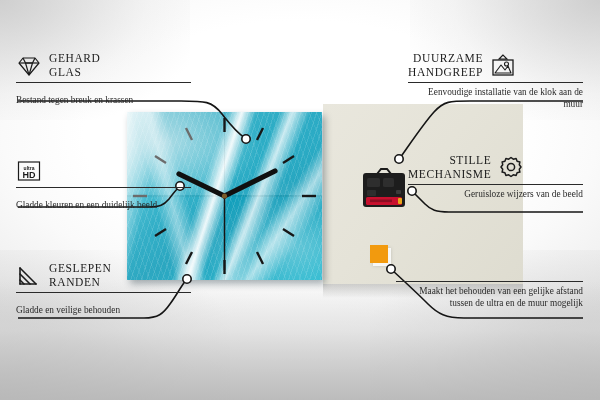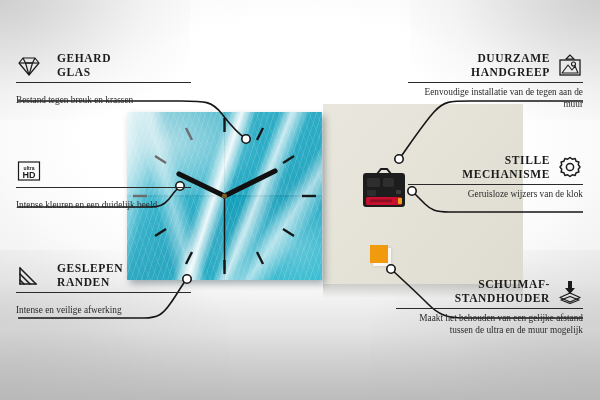--- a/index.html
+++ b/index.html
@@ -138,29 +138,28 @@
   .feature {
     position: absolute;
     width: 175px;
   }
   .feature .head {
     display: flex;
     align-items: center;
     gap: 7px;
   }
   .feature.left .head { justify-content: flex-start; }
-  .feature.right .head { justify-content: flex-end; }
+  .feature.right .head { justify-content: flex-start; }
   .feature .title {
     font-size: 11.5px;
-    font-weight: bold;
+    font-weight: normal;
     letter-spacing: 0.6px;
     line-height: 13.5px;
     color: #1b1b1b;
     text-transform: uppercase;
-    margin-left: 8px;
   }
   .feature.left .title { text-align: left; }
   .feature.right .title { text-align: right; }
   .feature .rule {
     height: 0;
     border-top: 1.3px solid #2a2a2a;
     margin-top: 3px;
     margin-bottom: 4px;
   }
   .feature .desc {
@@ -294,80 +293,70 @@
     <div class="head">
       <span class="ico">
         <svg viewBox="0 0 26 26">
           <rect x="2.5" y="4" width="21" height="18" fill="none" stroke="#1b1b1b" stroke-width="1.2"></rect>
           <text x="13" y="12" font-family="Liberation Sans, sans-serif" font-size="5" font-weight="bold" text-anchor="middle" fill="#1b1b1b">ultra</text>
           <text x="13" y="20" font-family="Liberation Sans, sans-serif" font-size="9" font-weight="bold" text-anchor="middle" fill="#1b1b1b">HD</text>
         </svg>
       </span>
     </div>
     <div class="rule"></div>
-    <div class="desc">Intense kleuren en een duidelijk beeld</div>
+    <div class="desc">Gladde kleuren en een duidelijk beeld</div>
   </div>
 
   <div class="feature left" id="f-randen">
     <div class="head">
       <span class="ico">
         <svg viewBox="0 0 26 26">
           <g stroke="#1b1b1b" stroke-width="1.6" stroke-linecap="round">
             <line x1="4" y1="5" x2="20" y2="21"></line>
             <line x1="4" y1="11" x2="14" y2="21"></line>
             <line x1="4" y1="17" x2="8" y2="21"></line>
             <line x1="4" y1="5" x2="4" y2="21"></line>
             <line x1="4" y1="21" x2="20" y2="21"></line>
           </g>
         </svg>
       </span>
       <span class="title">GESLEPEN<br>RANDEN</span>
     </div>
     <div class="rule"></div>
-    <div class="desc">Intense en veilige afwerking</div>
+    <div class="desc">Gladde en veilige behouden</div>
   </div>
 
   <div class="feature right" id="f-handgreep">
     <div class="head">
       <span class="title">DUURZAME<br>HANDGREEP</span>
       <span class="ico">
         <svg viewBox="0 0 26 26">
           <path d="M13 2 L9 6 L17 6 Z" fill="none" stroke="#1b1b1b" stroke-width="1.1"></path>
           <rect x="3" y="7" width="20" height="15" fill="none" stroke="#1b1b1b" stroke-width="1.3"></rect>
           <path d="M5 20 L11 12 L15 17 L18 13 L21 20 Z" fill="none" stroke="#1b1b1b" stroke-width="1.1" stroke-linejoin="round"></path>
           <circle cx="16.5" cy="11" r="2" fill="none" stroke="#1b1b1b" stroke-width="1.1"></circle>
         </svg>
       </span>
     </div>
     <div class="rule"></div>
-    <div class="desc">Eenvoudige installatie van de tegen aan de muur</div>
+    <div class="desc">Eenvoudige installatie van de klok aan de muur</div>
   </div>
 
   <div class="feature right" id="f-mechanisme">
     <div class="head">
       <span class="title">STILLE<br>MECHANISME</span>
       <span class="ico">
         <svg viewBox="0 0 26 26">
           <path d="M13 2.5 L15.3 4.2 L18.1 3.6 L19.1 6.3 L21.9 6.9 L21.3 9.7 L23 12 L21.3 14.3 L21.9 17.1 L19.1 17.7 L18.1 20.4 L15.3 19.8 L13 21.5 L10.7 19.8 L7.9 20.4 L6.9 17.7 L4.1 17.1 L4.7 14.3 L3 12 L4.7 9.7 L4.1 6.9 L6.9 6.3 L7.9 3.6 L10.7 4.2 Z" fill="none" stroke="#1b1b1b" stroke-width="1.5" stroke-linejoin="round"></path>
           <circle cx="13" cy="12" r="3.6" fill="none" stroke="#1b1b1b" stroke-width="1.5"></circle>
         </svg>
       </span>
     </div>
     <div class="rule"></div>
-    <div class="desc">Geruisloze wijzers van de klok</div>
+    <div class="desc">Geruisloze wijzers van de beeld</div>
   </div>
 
   <div class="feature right" id="f-spacer">
-    <div class="head">
-      <span class="title">SCHUIMAF-<br>STANDHOUDER</span>
-      <span class="ico">
-        <svg viewBox="0 0 26 26">
-          <path d="M11 2 L15 2 L15 9 L18 9 L13 15 L8 9 L11 9 Z" fill="#1b1b1b"></path>
-          <path d="M13 14 L23 18.5 L13 23 L3 18.5 Z" fill="none" stroke="#1b1b1b" stroke-width="1.3" stroke-linejoin="round"></path>
-          <path d="M13 17.5 L22 21 L13 24.5 L4 21 Z" fill="none" stroke="#1b1b1b" stroke-width="1.3" stroke-linejoin="round"></path>
-        </svg>
-      </span>
-    </div>
     <div class="rule"></div>
     <div class="desc">Maakt het behouden van een gelijke afstand tussen de ultra en de muur mogelijk</div>
   </div>
 
 </div>
 
 </body></html>

